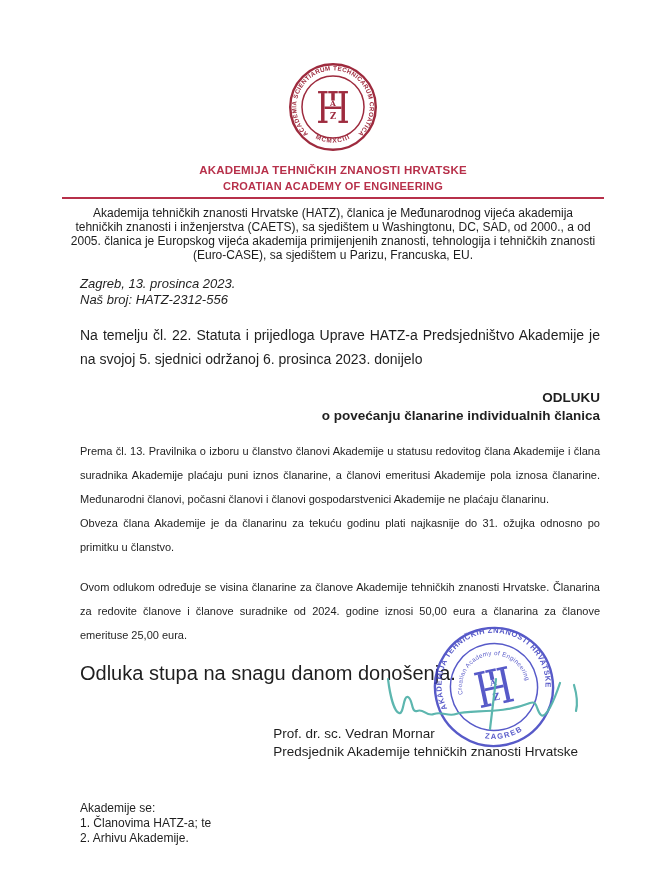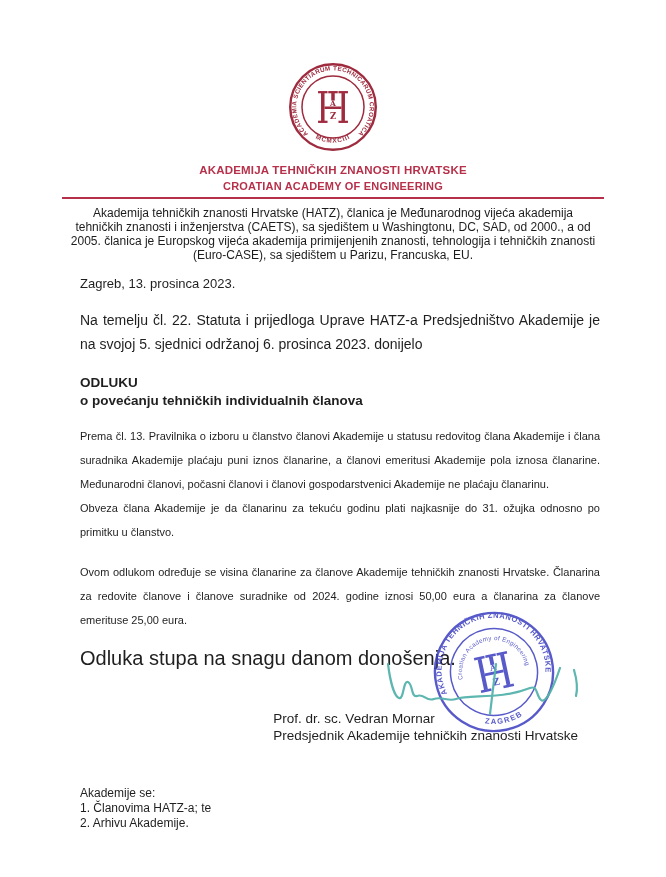--- a/index.html
+++ b/index.html
@@ -8,24 +8,24 @@
     background:#ffffff; overflow:hidden;
     font-family:"Liberation Sans", sans-serif; color:#1f1f1f;
   }
   .header { text-align:center; padding-top:60px; }
   .logo-svg { width:94px; height:94px; display:inline-block; }
   .org-hr { color:#b7304a; font-weight:bold; font-size:11.5px; line-height:13px; margin-top:6px; letter-spacing:.2px; }
   .org-en { color:#b7304a; font-weight:bold; font-size:11px; line-height:13px; margin-top:3px; letter-spacing:.2px; }
   .rule { height:2px; background:#b7304a; margin:4px 62px 0 62px; }
   .about { font-size:12px; line-height:14px; text-align:center; margin:7px 68px 0 68px; color:#1c1c1c; }
   .content { padding:0 66px 0 80px; }
-  .meta { margin-top:14px; font-size:13px; line-height:15.5px; }
+  .meta { margin-top:14px; font-size:13px; line-height:15.5px;font-style:italic; }
   .meta div { white-space:nowrap; }
   .intro { margin:16px 0 0 0; font-size:14px; line-height:24px; text-align:justify; }
-  .decision-head { margin-top:18px; text-align:left; font-weight:bold; font-size:13.5px; line-height:18px; }
+  .decision-head { margin-top:18px; text-align:right; font-weight:bold; font-size:13.5px; line-height:18px; }
   .para { margin:0; font-size:11px; line-height:24px; text-align:justify; }
   .mt-para1 { margin-top:14px; }
   .mt-para3 { margin-top:16px; }
   .sign-area { position:relative; height:118px; margin-top:2px; }
   .effective { font-size:20px; line-height:24px; padding-top:12px; }
   .stamp-svg { position:absolute; left:348px; top:-28px; width:132px; height:132px; }
   .signature-svg { position:absolute; left:298px; top:22px; width:218px; height:82px; }
   .sig-text { position:absolute; right:22px; top:76px; text-align:left; font-size:13.5px; line-height:17.5px; }
   .footer { margin-top:34px; font-size:12px; line-height:15px; }
   svg text { user-select:none; }
@@ -73,27 +73,28 @@
     <div class="org-hr">AKADEMIJA TEHNIČKIH ZNANOSTI HRVATSKE</div>
     <div class="org-en">CROATIAN ACADEMY OF ENGINEERING</div>
     <div class="rule"></div>
     <div class="about">Akademija tehničkih znanosti Hrvatske (HATZ), članica je Međunarodnog vijeća akademija tehničkih znanosti i inženjerstva (CAETS), sa sjedištem u Washingtonu, DC, SAD, od 2000., a od 2005. članica je Europskog vijeća akademija primijenjenih znanosti, tehnologija i tehničkih znanosti (Euro-CASE), sa sjedištem u Parizu, Francuska, EU.</div>
   </div>
 
   <div class="content">
 
     <div class="meta">
       <div>Zagreb, 13. prosinca 2023.</div>
+      <div>Naš broj: HATZ-2312-556</div>
     </div>
 
     <p class="intro">Na temelju čl. 22. Statuta i prijedloga Uprave HATZ-a Predsjedništvo Akademije je na svojoj 5. sjednici održanoj 6. prosinca 2023. donijelo</p>
 
     <div class="decision-head">
       <div>ODLUKU</div>
-      <div>o povećanju tehničkih individualnih članova</div>
+      <div>o povećanju članarine individualnih članica</div>
     </div>
 
     <p class="para mt-para1">Prema čl. 13. Pravilnika o izboru u članstvo članovi Akademije u statusu redovitog člana Akademije i člana suradnika Akademije plaćaju puni iznos članarine, a članovi emeritusi Akademije pola iznosa članarine. Međunarodni članovi, počasni članovi i članovi gospodarstvenici Akademije ne plaćaju članarinu.</p>
     <p class="para">Obveza člana Akademije je da članarinu za tekuću godinu plati najkasnije do 31. ožujka odnosno po primitku u članstvo.</p>
     <p class="para mt-para3">Ovom odlukom određuje se visina članarine za članove Akademije tehničkih znanosti Hrvatske. Članarina za redovite članove i članove suradnike od 2024. godine iznosi 50,00 eura a članarina za članove emerituse 25,00 eura.</p>
 
     <div class="sign-area">
       <div class="effective">Odluka stupa na snagu danom donošenja.</div>
 
       <svg class="stamp-svg" viewBox="0 0 132 132" aria-hidden="true">

